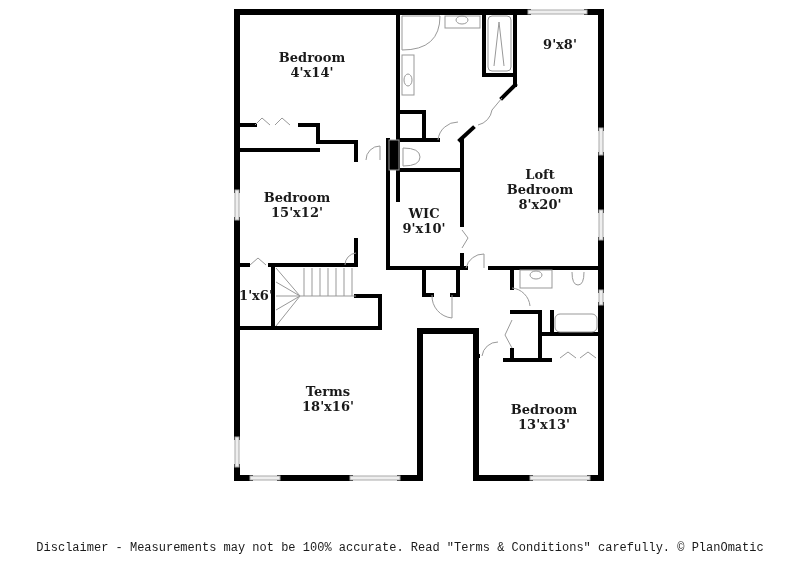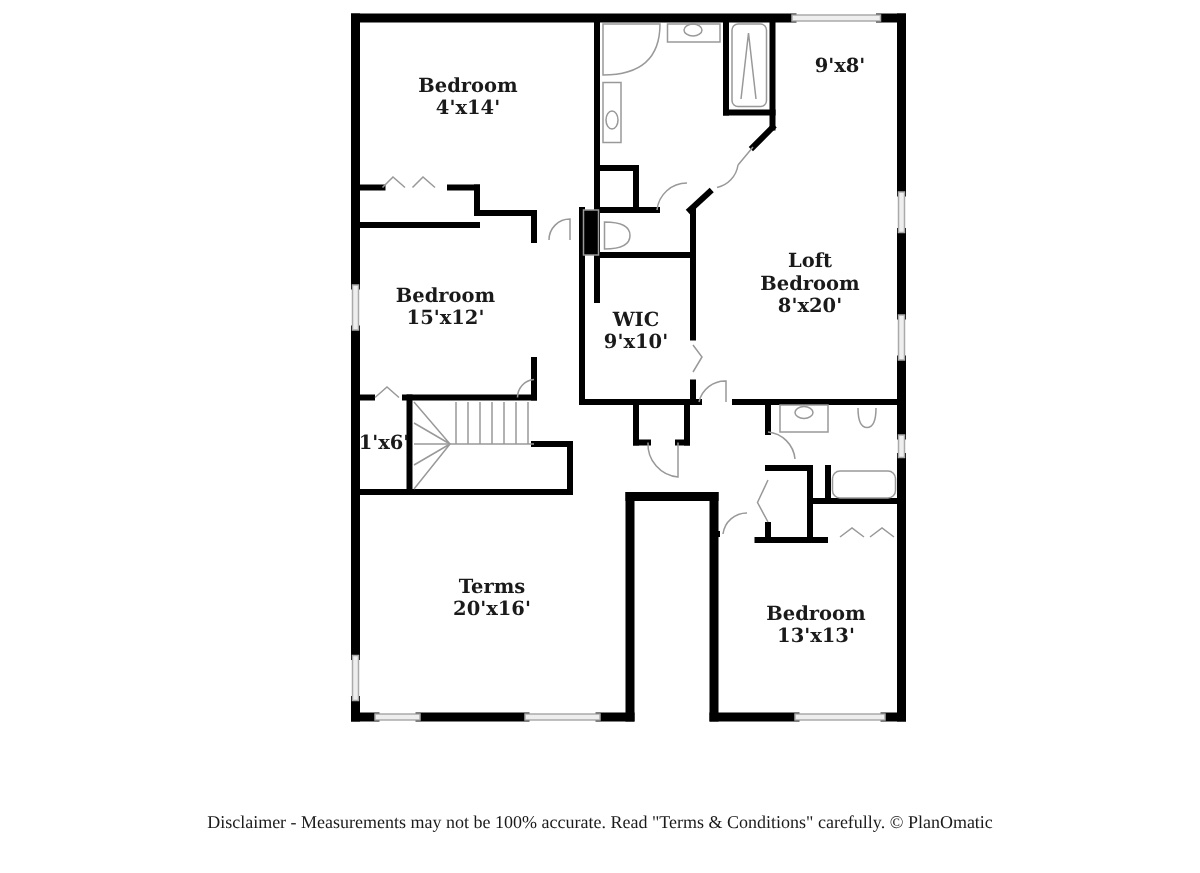--- a/index.html
+++ b/index.html
@@ -1,19 +1,19 @@
 <!DOCTYPE html>
 <html><head>
 <meta charset="utf-8">
 <style>
   html, body { margin:0; padding:0; background:#ffffff; }
   body { width:800px; height:582px; position:relative; overflow:hidden; font-family:"DejaVu Serif", serif; }
   #plan { position:absolute; left:0; top:0; }
   .room-label { position:absolute; text-align:center; font-family:"DejaVu Serif", serif; font-weight:bold; color:#1a1a1a; font-size:13px; line-height:15px; transform:translateX(-50%); white-space:nowrap; }
-  .disclaimer { position:absolute; left:0; width:800px; top:541px; text-align:center; font-family:Liberation Serif, serif; font-size:12px; color:#1a1a1a; }
+  .disclaimer { position:absolute; left:0; width:800px; top:541px; text-align:center; font-family:Liberation Mono, monospace; font-size:12px; color:#1a1a1a; }
 </style>
 </head>
 <body>
 
 <svg id="plan" width="800" height="582" viewBox="0 0 800 582" xmlns="http://www.w3.org/2000/svg">
   <g stroke="#000" stroke-width="6" fill="none" stroke-linecap="square">
 
     <line x1="237" y1="12" x2="528" y2="12"></line>
     <line x1="587" y1="12" x2="601" y2="12"></line>
 
@@ -173,21 +173,21 @@
   <div>Bedroom</div>
   <div>8'x20'</div>
 </div>
 
 <div class="room-label" style="left:256px;top:288px;">
   <div>1'x6'</div>
 </div>
 
 <div class="room-label" style="left:328px;top:384px;">
   <div>Terms</div>
-  <div>20'x16'</div>
+  <div>18'x16'</div>
 </div>
 
 <div class="room-label" style="left:544px;top:402px;">
   <div>Bedroom</div>
   <div>13'x13'</div>
 </div>
 
 <div class="disclaimer">Disclaimer - Measurements may not be 100% accurate. Read "Terms &amp; Conditions" carefully. © PlanOmatic</div>
 
 </body></html>

